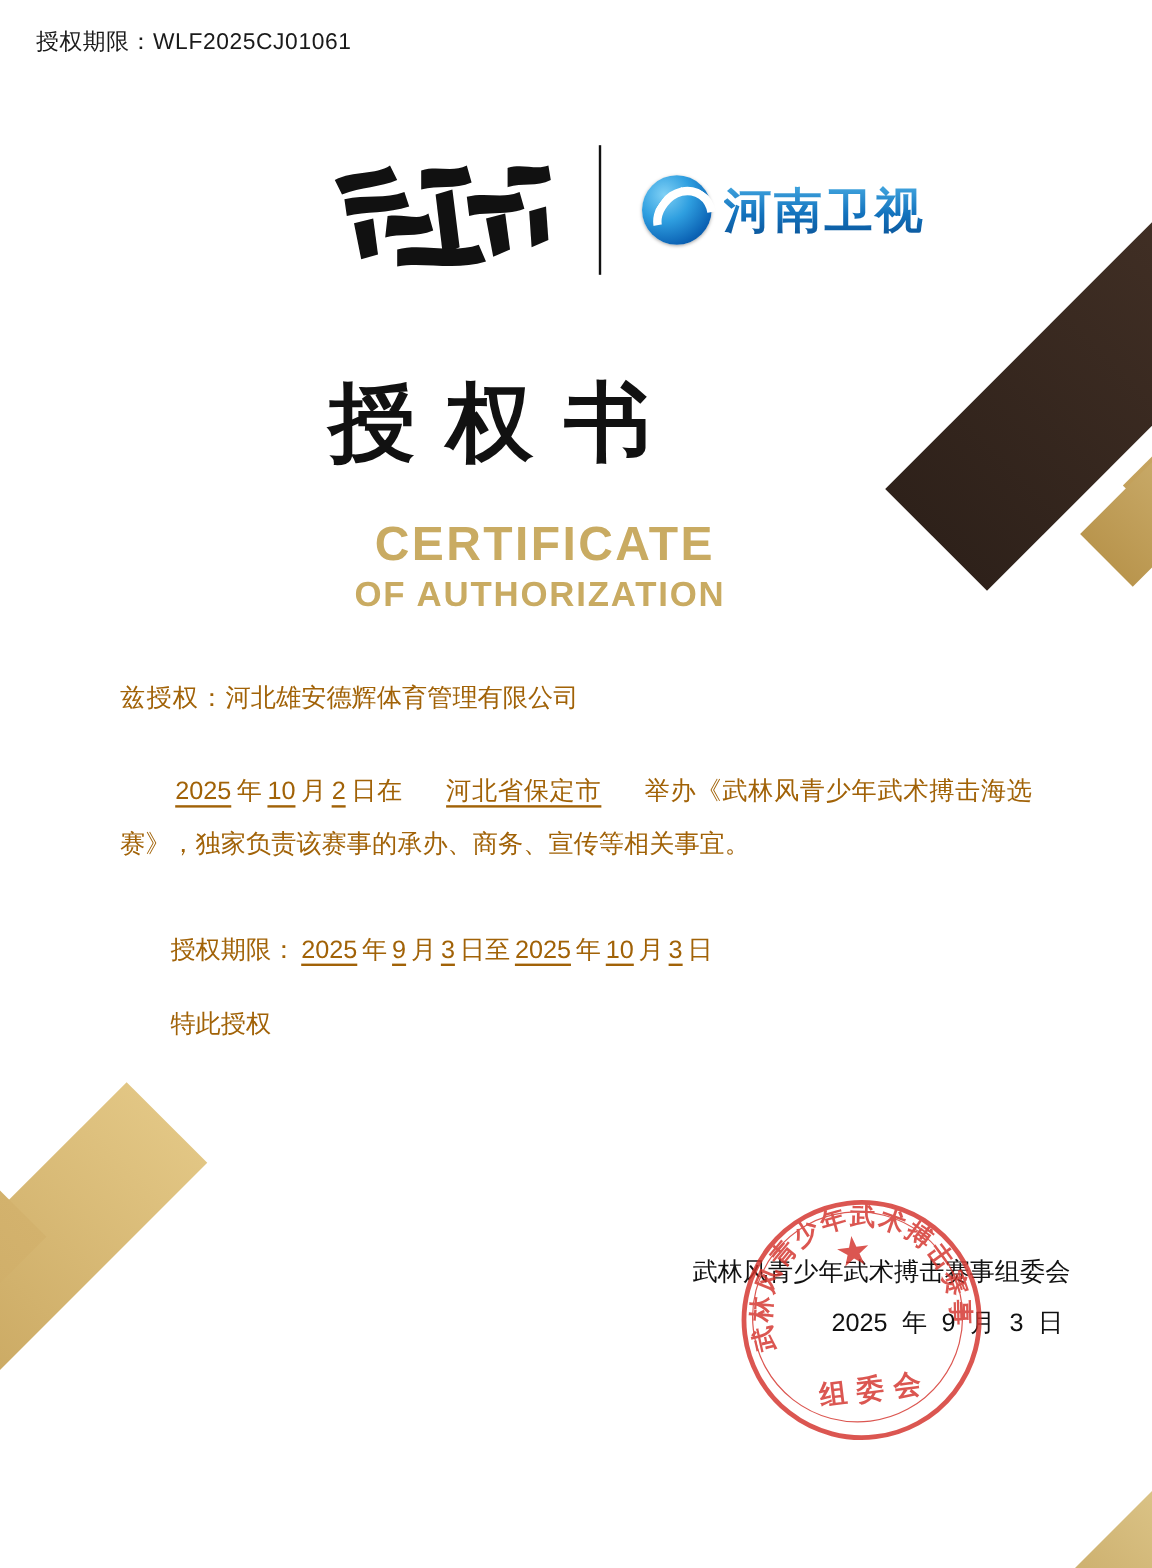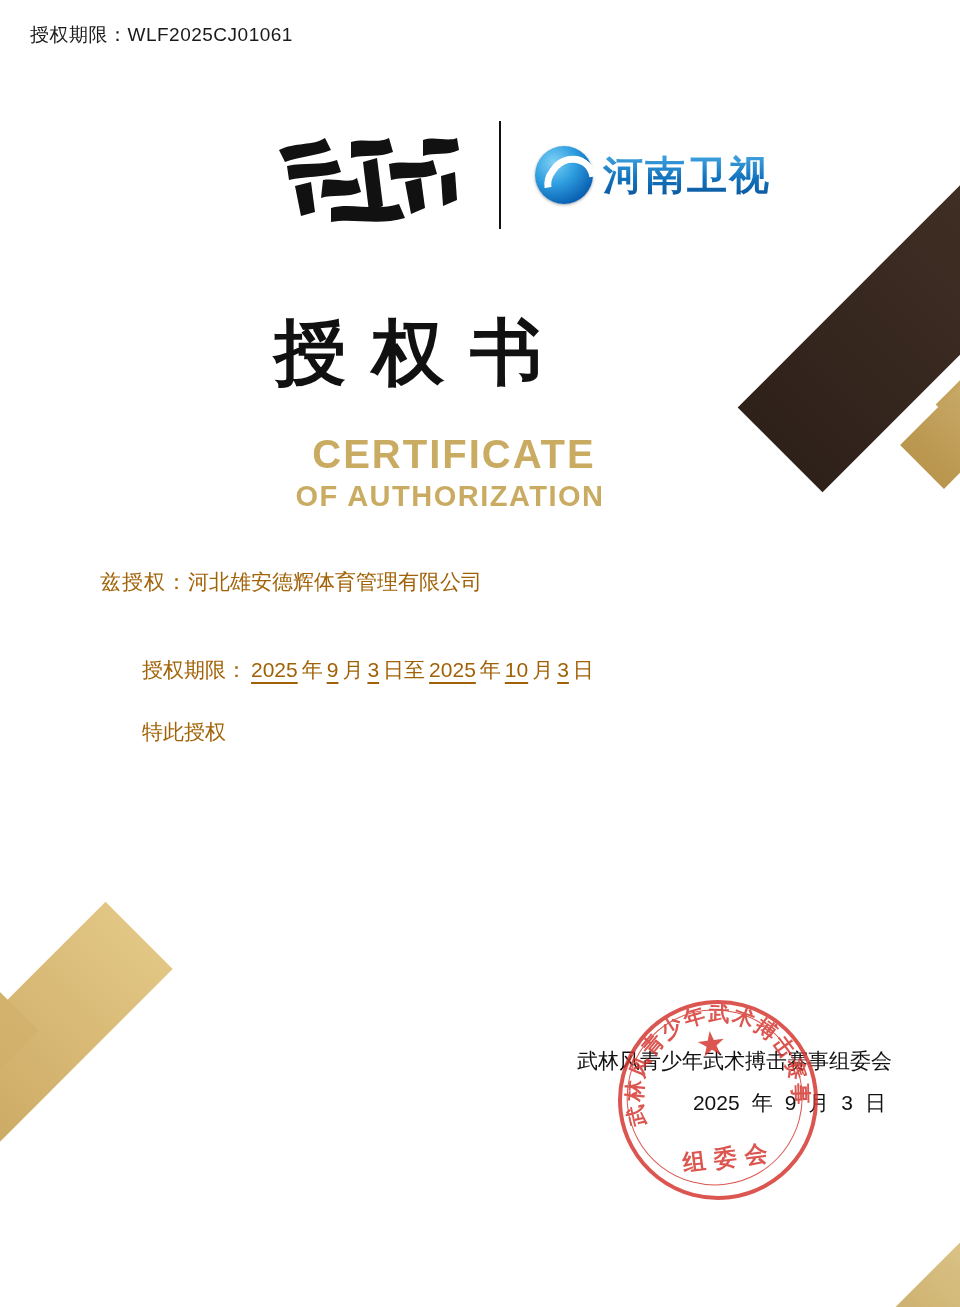--- a/index.html
+++ b/index.html
@@ -340,20 +340,23 @@
   <div class="title-cn">授权书</div>
   <div class="title-en1">CERTIFICATE</div>
   <div class="title-en2">OF AUTHORIZATION</div>
 
   <div class="body-text">
 
     <div class="grant-line">
       <span class="label">兹授权：</span><span>河北雄安德辉体育管理有限公司</span>
     </div>
 
+    <div class="para">
+      <span class="u">2025</span><span>年</span><span class="u">10</span><span>月</span><span class="u">2</span><span>日在</span><span class="u-wide">河北省保定市</span><span>举办《武林风</span><span>青少年武术搏击海选赛》，独家负责该赛事的承办、商务、宣传等相关事宜。</span>
+    </div>
 
     <div class="term">
       <span>授权期限：</span><span class="u">2025</span><span>年</span><span class="u">9</span><span>月</span><span class="u">3</span><span>日至</span><span class="u">2025</span><span>年</span><span class="u">10</span><span>月</span><span class="u">3</span><span>日</span>
     </div>
 
     <div class="special">特此授权</div>
   </div>
 
   <div class="seal">
     <div class="ring2"></div>

